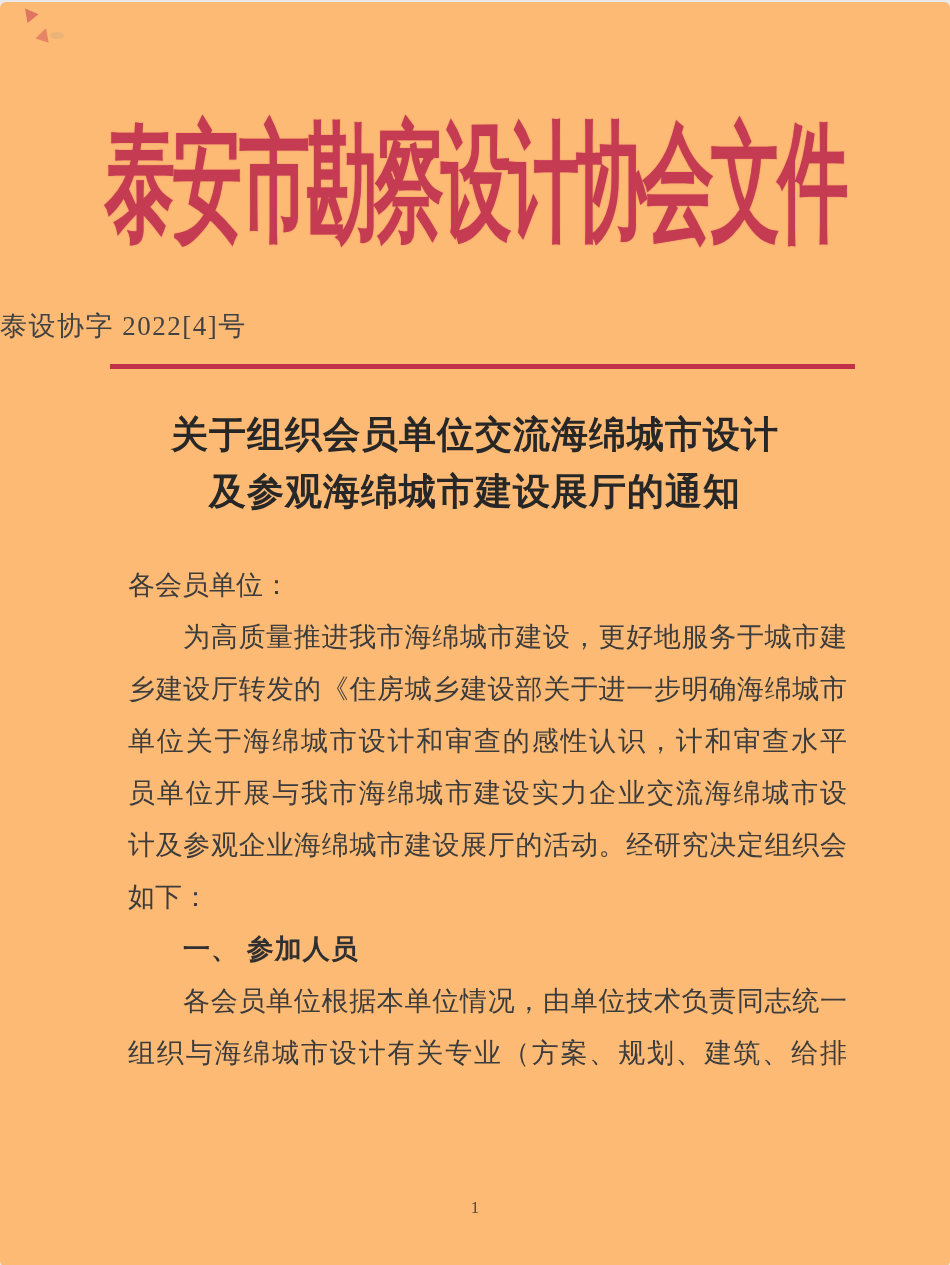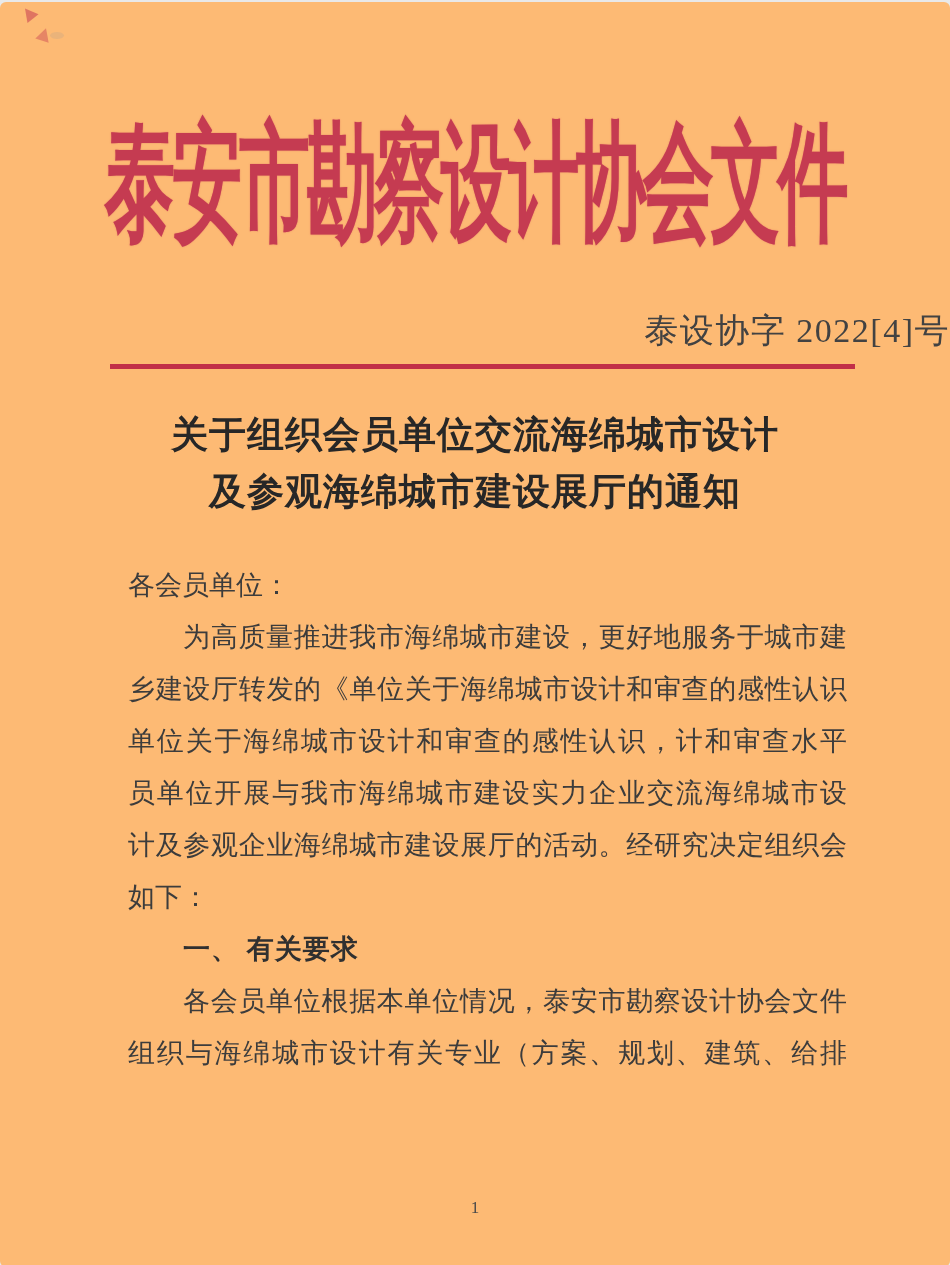--- a/index.html
+++ b/index.html
@@ -49,22 +49,22 @@
     transform: scale(0.99, 1.82);
     transform-origin: 50% 0%;
     text-shadow: 0 0 1px rgba(197, 59, 81, 0.6);
   }
 
   
   .doc-number {
     position: absolute;
     top: 306px;
     left: 0; right: 0;
-    text-align: right;
-    font-size: 34px;
+    text-align: left;
+    font-size: 27px;
     letter-spacing: 1.5px;
     color: #424242;
   }
 
   
   .red-rule {
     position: absolute;
     top: 362px;
     left: 110px;
     width: 745px;
@@ -145,27 +145,27 @@
 
   <h1 class="doc-title">
     <span class="title-line">关于组织会员单位交流海绵城市设计</span>
     <span class="title-line">及参观海绵城市建设展厅的通知</span>
   </h1>
 
   <div class="body-block">
     <div class="line">各会员单位：</div>
 
     <div class="line just ind">为高质量推进我市海绵城市建设，更好地服务于城市建设</div>
-    <div class="line just">乡建设厅转发的《单位关于海绵城市设计和审查的感性认识</div>
+    <div class="line just">乡建设厅转发的《住房城乡建设部关于进一步明确海绵城市</div>
     <div class="line just">单位关于海绵城市设计和审查的感性认识，计和审查水平</div>
     <div class="line just">员单位开展与我市海绵城市建设实力企业交流海绵城市设</div>
     <div class="line just">计及参观企业海绵城市建设展厅的活动。经研究决定组织会</div>
     <div class="line">如下：</div>
 
-    <div class="line heading ind">一、 有关要求</div>
+    <div class="line heading ind">一、 参加人员</div>
 
-    <div class="line just ind">各会员单位根据本单位情况，泰安市勘察设计协会文件</div>
+    <div class="line just ind">各会员单位根据本单位情况，由单位技术负责同志统一</div>
     <div class="line just">组织与海绵城市设计有关专业（方案、规划、建筑、给排水、</div>
   </div>
 
   <div class="page-number">1</div>
 
 </div>
 
 </body></html>

